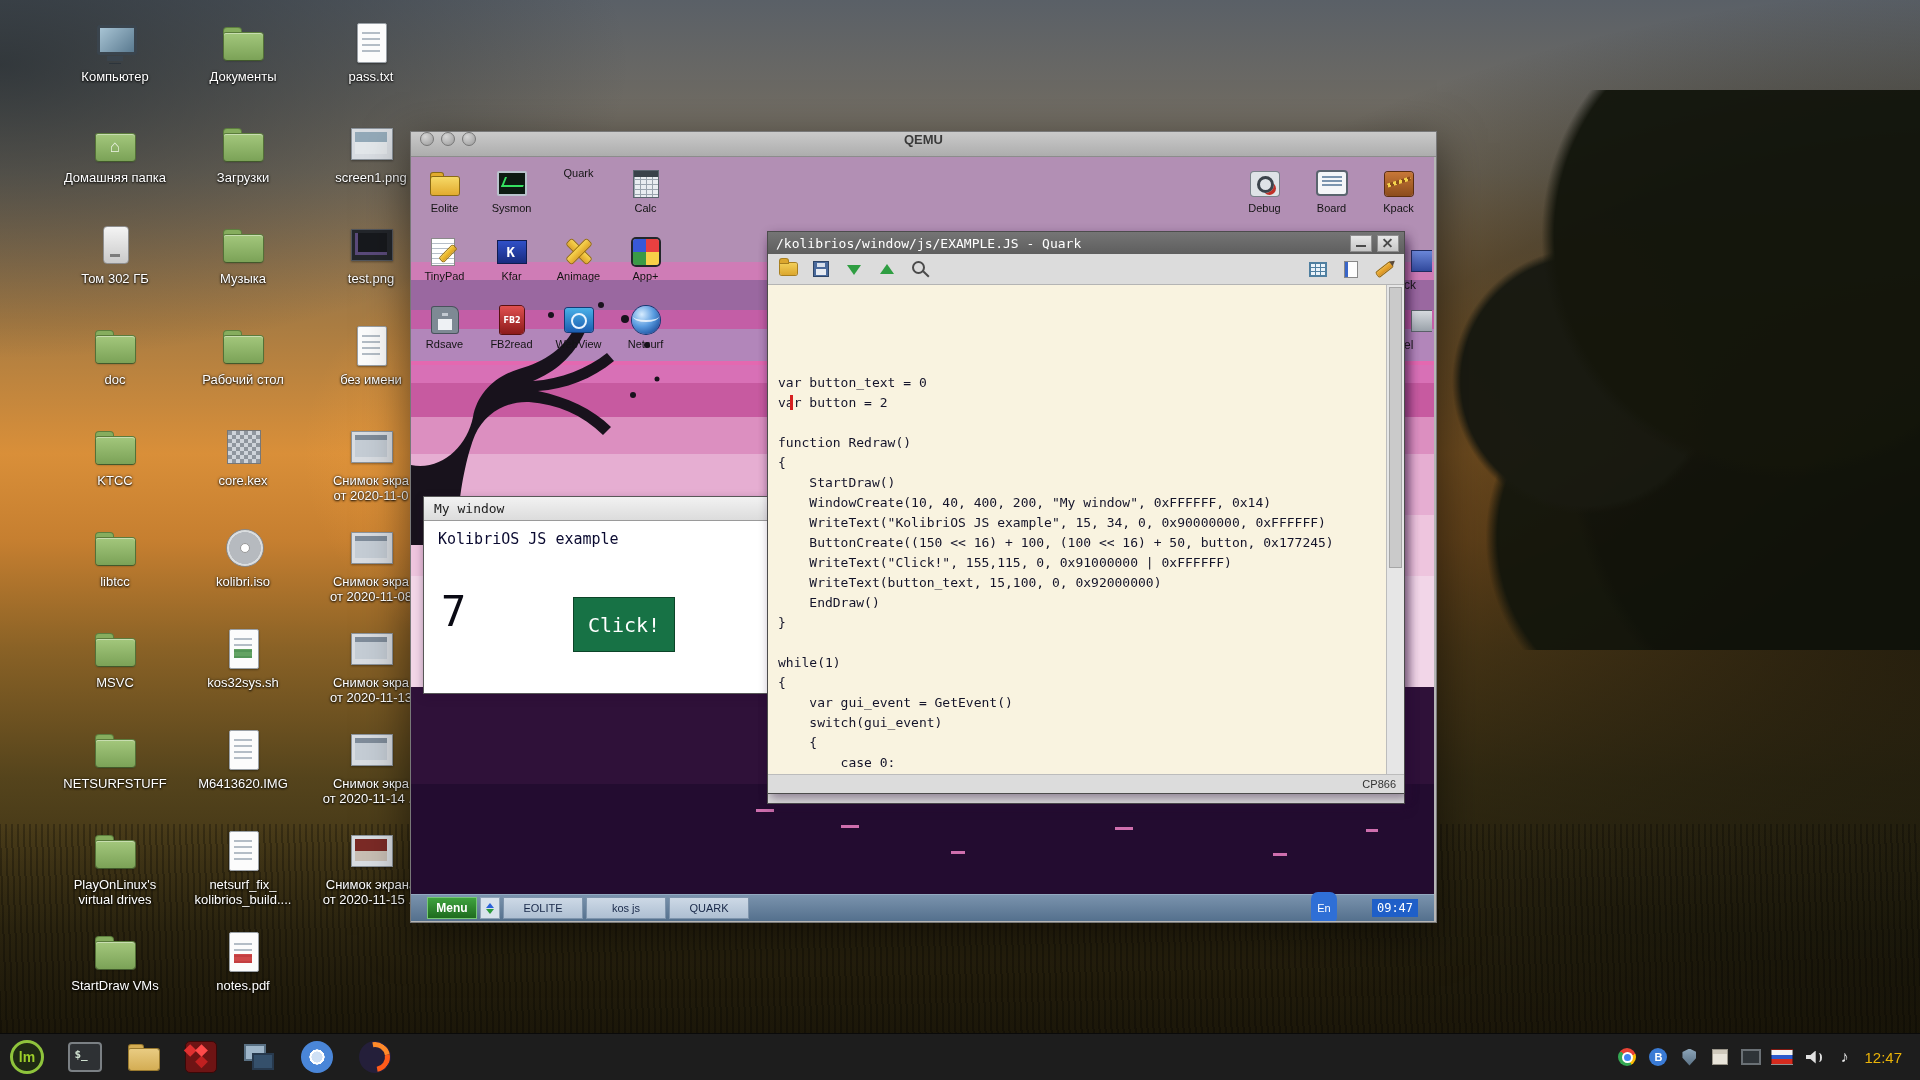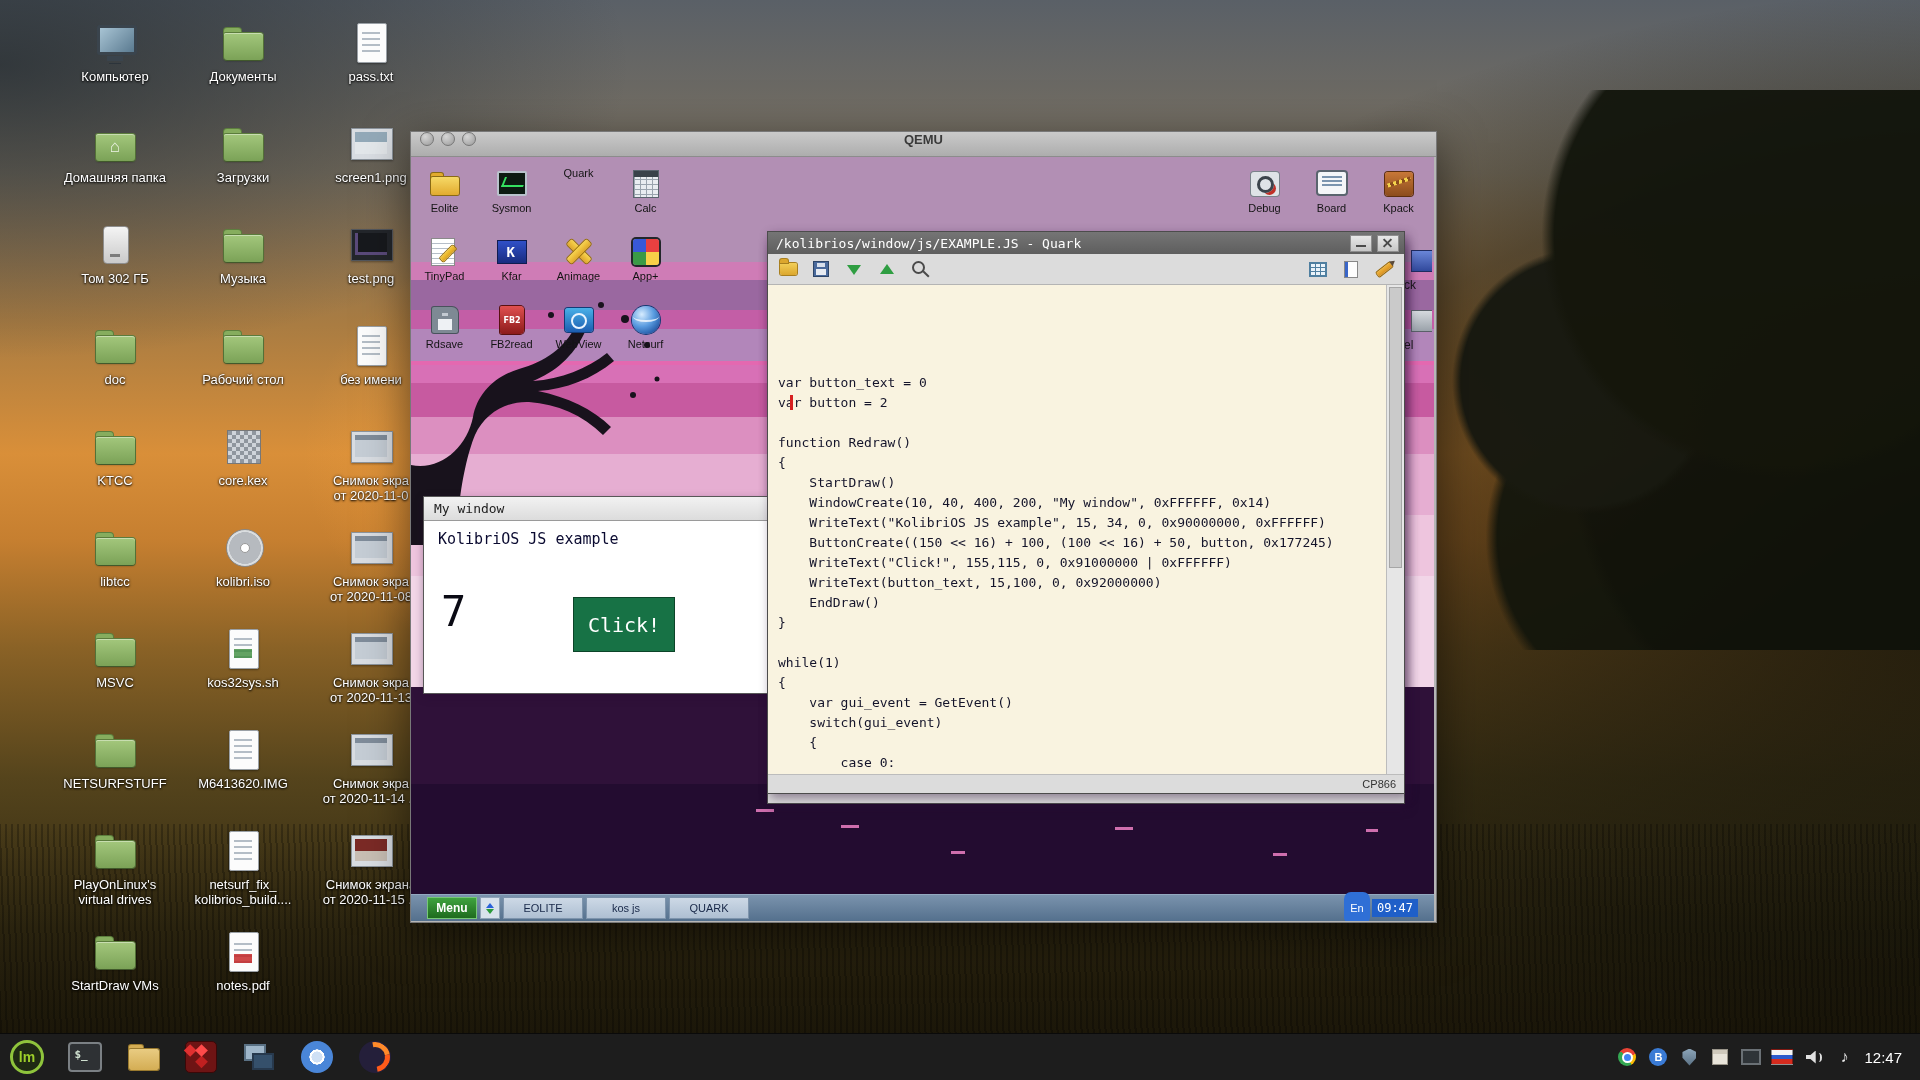--- a/index.html
+++ b/index.html
@@ -185,21 +185,21 @@
   .kmenu{width:48px;height:20px;background:linear-gradient(#3fa33f,#1e6b1e);border:1px solid #77c877;color:#fff;
     font:bold 12px "Liberation Sans",sans-serif;display:flex;align-items:center;justify-content:center;cursor:pointer;}
   .kswitch{width:18px;height:20px;background:#d8e2ec;border:1px solid #90a4b8;display:flex;flex-direction:column;align-items:center;justify-content:center;gap:1px;cursor:pointer;}
   .kswitch i{display:block;width:0;height:0;border:4px solid transparent;}
   .kswitch .u{border-bottom:5px solid #2a62d8;margin-top:-3px;}
   .kswitch .d{border-top:5px solid #2a9a3a;margin-bottom:-3px;}
   .ktask{width:78px;height:20px;background:linear-gradient(#cdd9e6,#aebfd2);border:1px solid #7e94ac;color:#182848;
     font:11px "Liberation Sans",sans-serif;display:flex;align-items:center;justify-content:center;cursor:pointer;white-space:nowrap;overflow:hidden;}
   .kright{margin-left:auto;display:flex;gap:2px;align-items:center;}
   .klang{width:26px;height:32px;background:#2f6fd6;color:#fff;font:11px "Liberation Sans",sans-serif;display:flex;align-items:center;justify-content:center;cursor:pointer;border-radius:7px;}
-  .kclock{width:46px;height:18px;background:#1f5fc8;color:#fff;font:12px "DejaVu Sans Mono",monospace;display:flex;align-items:center;justify-content:center;}
+  .kclock{width:46px;height:18px;background:#1f5fc8;color:#fff;font:12px "DejaVu Sans Mono",monospace;display:flex;align-items:center;justify-content:center;margin-left:33px;}
 
   
   .panel{position:absolute;left:0;right:0;bottom:0;height:46px;background:#1d1d1d;border-top:1px solid #0a0a0a;
     display:flex;align-items:center;z-index:50;}
   .launchers{display:flex;align-items:center;gap:20px;padding-left:8px;}
   .pl{width:38px;height:38px;position:relative;display:flex;align-items:center;justify-content:center;cursor:pointer;}
   .pl::before,.pl::after{content:"";position:absolute;}
   .pl.mint::before{width:28px;height:28px;border-radius:50%;background:#1f2a14;border:3px solid #8fc43c;}
   .pl.mint::after{content:"lm";color:#9ccd2a;font:bold 14px "Liberation Sans",sans-serif;}
   .pl.terminal::before{width:30px;height:26px;background:#2e3134;border:2px solid #7b8084;border-radius:4px;}
@@ -227,21 +227,21 @@
   .tr.shield::before{width:14px;height:17px;background:linear-gradient(#8ca4b8,#5a7184);
     clip-path:polygon(50% 0,100% 20%,100% 55%,50% 100%,0 55%,0 20%);}
   .tr.box::before{width:14px;height:14px;background:#e8e4da;border:1px solid #9a958a;box-shadow:inset 0 4px 0 #cfc9bc;}
   .tr.display::before{width:16px;height:12px;background:#2f3438;border:2px solid #6a7075;}
   .tr.flag::before{width:20px;height:14px;border:1px solid rgba(0,0,0,.4);
     background:linear-gradient(180deg,#f5f5f5 0 33%,#2d5bcb 33% 66%,#d52b1e 66%);}
   .tr.volume::before{width:15px;height:13px;background:#e0e0e0;
     clip-path:polygon(0 35%,30% 35%,65% 0,65% 100%,30% 65%,0 65%);}
   .tr.volume::after{width:5px;height:9px;border-right:2px solid #e0e0e0;border-radius:50%;right:2px;}
   .tr.note::before{content:"♪";color:#e8e8e8;font-size:16px;}
-  .pclock{color:#ffffff;font-size:15px;padding-right:6px;}
+  .pclock{color:#eab308;font-size:15px;padding-right:6px;}
 </style>
 </head>
 <body>
 
 <div class="wall"></div>
 <div class="trees"></div>
 <div class="grass"></div>
 
 <div class="dicons">
 

